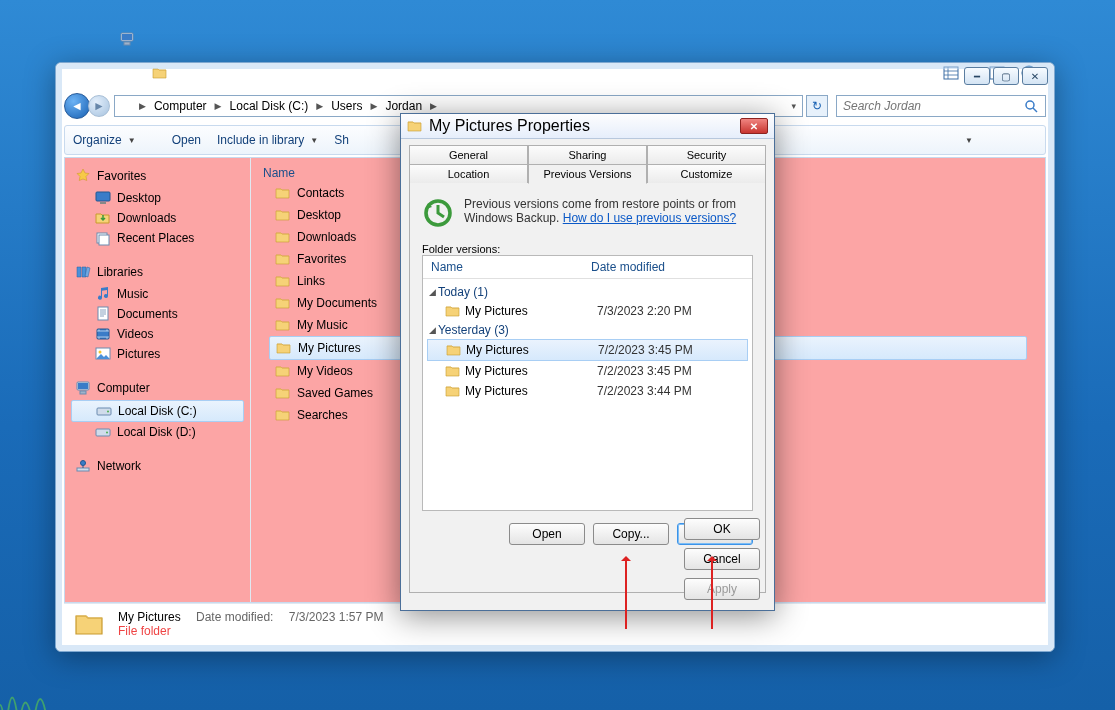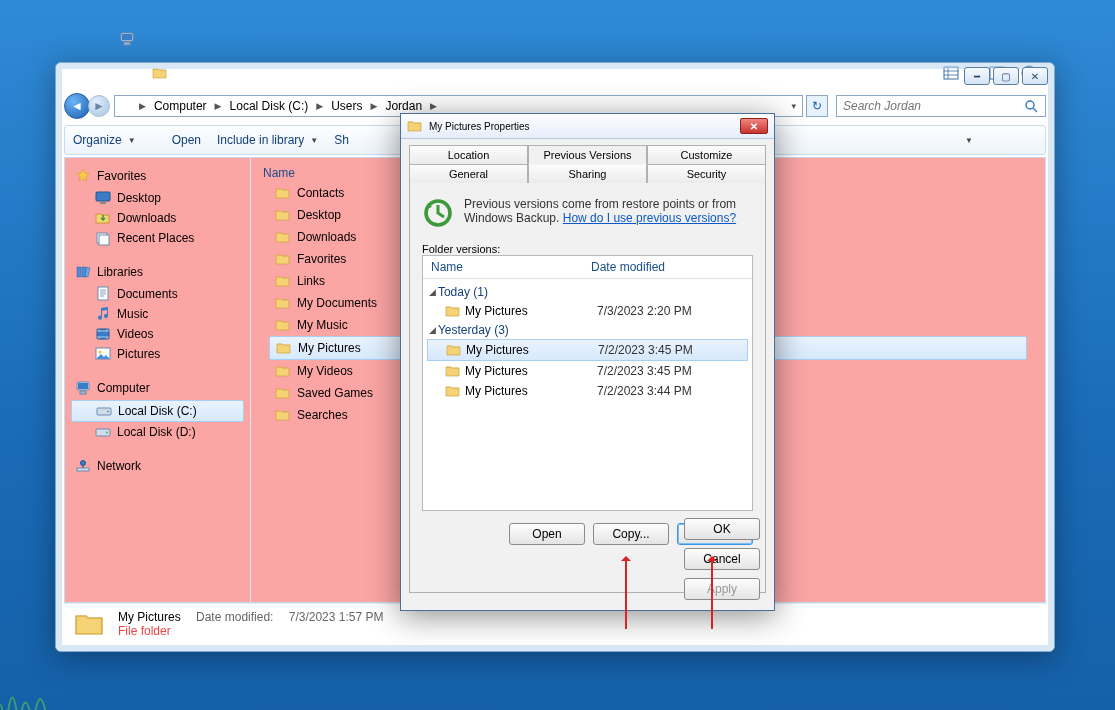--- a/index.html
+++ b/index.html
@@ -52,21 +52,21 @@
 
 .ico { width:16px; height:16px; display:inline-flex; align-items:center;justify-content:center; flex-shrink:0;}
 .folder-ico svg, .ico svg { width:16px;height:16px;}
 
 
 .props {
   position:absolute; left:400px; top:113px; width:375px; height:498px;
   background:#f1f1f1; border:1px solid #4b6f99; box-shadow: 0 5px 30px rgba(0,0,0,0.45);
 }
 .props-title { height:25px; background:linear-gradient(#fdfdfe,#e6eefb); border-bottom:1px solid #b8c8dd; display:flex;align-items:center;padding:0 6px; gap:6px;}
-.props-title .pt-text { flex:1; font-size:10px; color:#000;}
+.props-title .pt-text { flex:1; font-size:16px; color:#000;}
 .props-close { width:28px;height:16px;background:linear-gradient(#f08581,#c83530);border:1px solid #8c2320;border-radius:2px;display:flex;align-items:center;justify-content:center;color:#fff;font-size:10px;font-weight:bold;}
 .tabs { padding:6px 8px 0; }
 .tabs-row { display:flex; gap:0;}
 .tab { flex:1; text-align:center; padding:3px 4px; background:linear-gradient(#fcfcfc,#ebebeb); border:1px solid #b0b0b0; font-size:11px; position:relative; margin-bottom:-1px;border-bottom:1px solid #b0b0b0;}
 .tab.active { background:#f1f1f1; border-bottom:1px solid #f1f1f1; z-index:2;}
 .tab-body { border:1px solid #b0b0b0; background:#f1f1f1; margin:0 8px 0; padding:10px 12px 10px; height:410px; position:relative; border-top:none;}
 .pv-desc { display:flex; gap:10px; align-items:flex-start; font-size:11px; color:#333; padding:4px 0 14px;}
 .pv-desc a { color:#0b59c7; text-decoration:underline;}
 .pv-label { font-size:11px; }
 .pv-list { border:1px solid #b9b9b9; background:#fff; height:256px;}
@@ -310,32 +310,32 @@
             <span class="ico">
               <svg>
                 <use href="#svg-lib"></use>
               </svg>
             </span>
             <span>Libraries</span>
           </div>
         <div class="np-item">
             <span class="ico">
               <svg>
+                <use href="#svg-music"></use>
+              </svg>
+            </span>
+            <span>Music</span>
+          </div>
+        <div class="np-item">
+            <span class="ico">
+              <svg>
                 <use href="#svg-doc"></use>
               </svg>
             </span>
             <span>Documents</span>
-          </div>
-        <div class="np-item">
-            <span class="ico">
-              <svg>
-                <use href="#svg-music"></use>
-              </svg>
-            </span>
-            <span>Music</span>
           </div>
         <div class="np-item">
             <span class="ico">
               <svg>
                 <use href="#svg-video"></use>
               </svg>
             </span>
             <span>Videos</span>
           </div>
         <div class="np-item">
@@ -495,28 +495,28 @@
     <span class="ico">
         <svg>
           <use href="#svg-folder"></use>
         </svg>
       </span>
     <span class="pt-text">My Pictures Properties</span>
     <span class="props-close">✕</span>
   </div>
   <div class="tabs">
     <div class="tabs-row">
+      <div class="tab">General</div>
+      <div class="tab">Sharing</div>
+      <div class="tab">Security</div>
+    </div>
+    <div class="tabs-row">
       <div class="tab">Location</div>
       <div class="tab active">Previous Versions</div>
       <div class="tab">Customize</div>
-    </div>
-    <div class="tabs-row">
-      <div class="tab">General</div>
-      <div class="tab">Sharing</div>
-      <div class="tab">Security</div>
     </div>
   </div>
   <div class="tab-body">
     <div class="pv-desc">
       <span style="width:32px;height:32px;flex-shrink:0"><svg width="32" height="32" viewBox="0 0 16 16">
             <use href="#svg-restore"></use>
           </svg></span>
       <div>
         <span>Previous versions come from restore points or from</span><br>
         <span>Windows Backup.</span>

